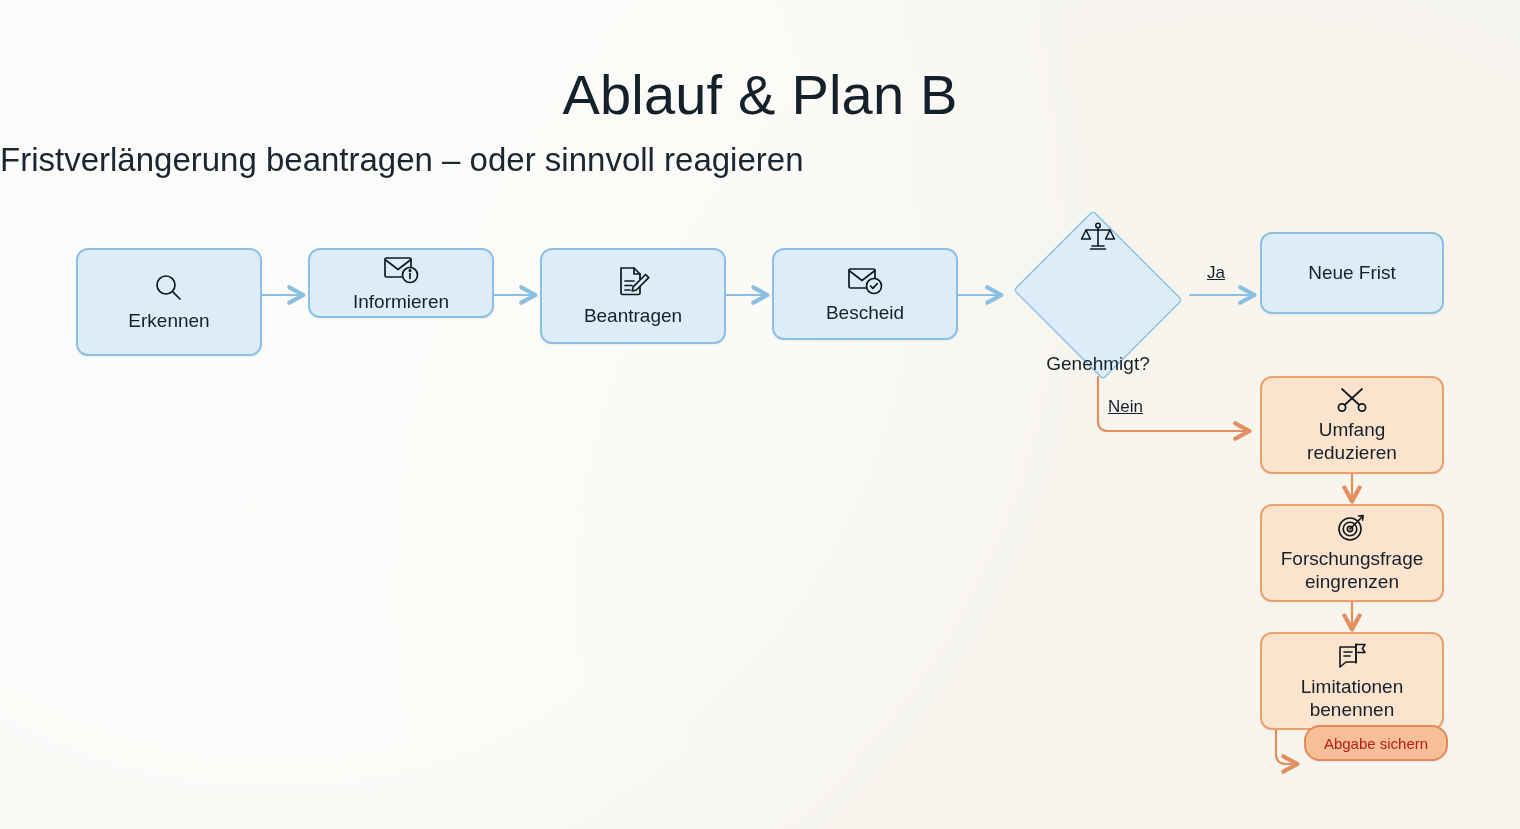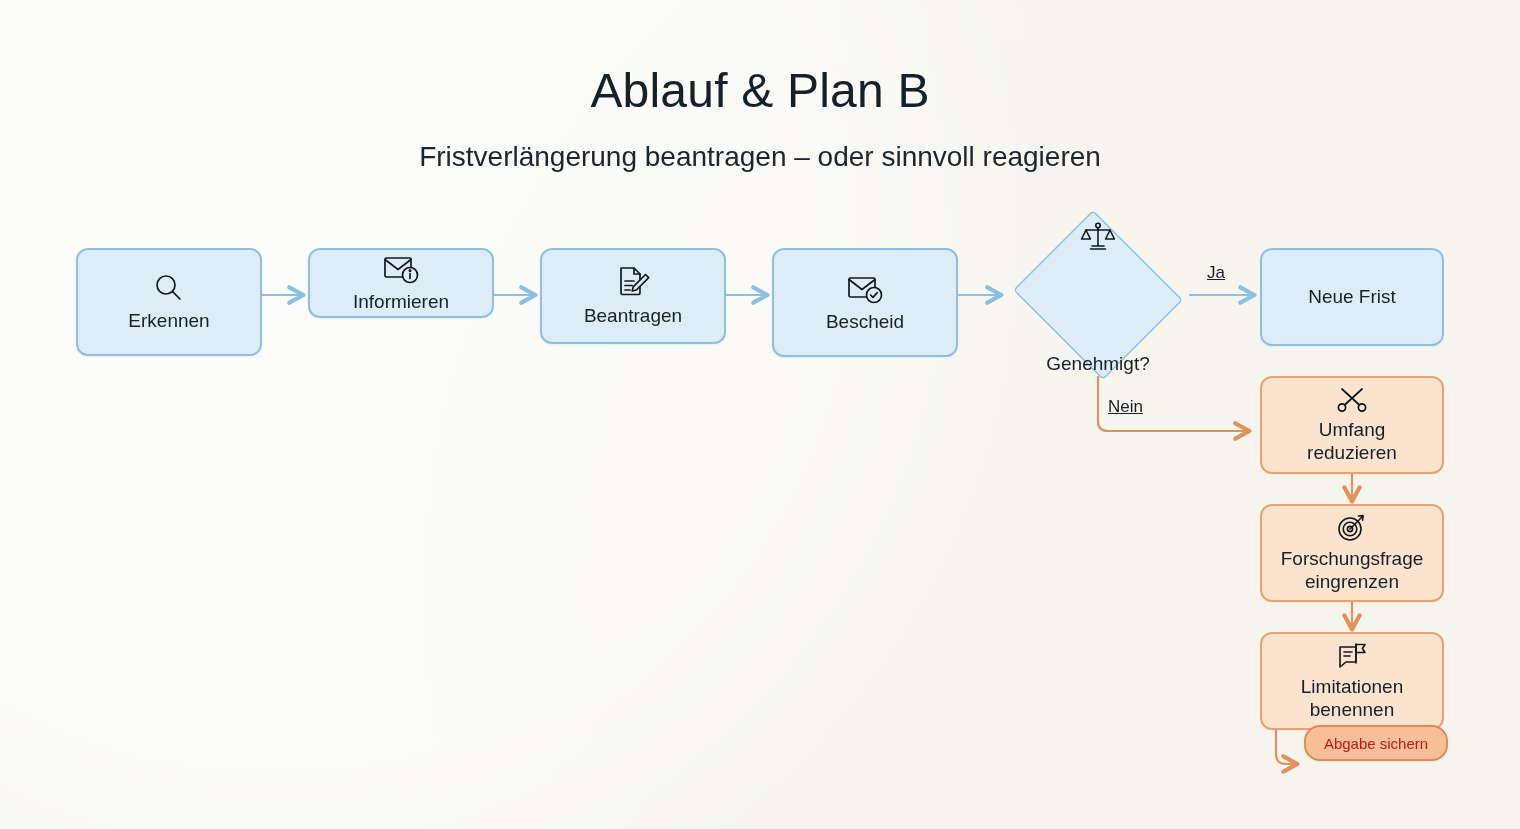--- a/index.html
+++ b/index.html
@@ -19,30 +19,30 @@
       radial-gradient(circle at 18% 28%, rgba(255,255,255,.55) 0 38%, rgba(0,0,0,0) 60%),
       radial-gradient(circle at 82% 72%, rgba(246,244,236,.7) 0 40%, rgba(0,0,0,0) 65%),
       #f7f6f1;
   }
   .abs{position:absolute;}
 
   
   #title{
     left:0;right:0;top:66px;
     text-align:center;
-    font-size:48px;
+    font-size:56px;
     font-weight:400;
     letter-spacing:.2px;
     color:#14202a;
     line-height:1.05;
   }
   #subtitle{
     left:0;right:0;top:142px;
-    text-align:center;
-    font-size:28px;
+    text-align:left;
+    font-size:33px;
     font-weight:400;
     color:#1b2630;
     line-height:1.1;
   }
 
   
   .node{
     box-sizing:border-box;
     display:flex;
     flex-direction:column;
@@ -183,21 +183,21 @@
         <path d="M21,4 v6 h6"></path>
         <line x1="12" y1="17" x2="21" y2="17"></line>
         <line x1="12" y1="21.5" x2="19" y2="21.5"></line>
         <line x1="12" y1="26" x2="17" y2="26"></line>
         <path d="M32.5,10.5 l3.2,3.2 -12.3,12.3 -4.2,1 1,-4.2 z" fill="#ddedf8"></path>
       </svg>
     </span>
     <span class="lbl">Beantragen</span>
   </div>
 
-  <div class="abs node blue" style="left:772px;top:248px;width:186px;height:109px;">
+  <div class="abs node blue" style="left:772px;top:248px;width:186px;height:92px;">
     <span class="ico">
       <svg width="42" height="34" viewBox="0 0 42 34" fill="none" stroke="#10181f" stroke-width="1.7" stroke-linecap="round" stroke-linejoin="round">
         <rect x="5" y="6" width="26" height="19" rx="1.5"></rect>
         <path d="M5,7.5 L18,17.5 L31,7.5"></path>
         <circle cx="30" cy="23" r="7.5" fill="#ddedf8"></circle>
         <path d="M26.6,23 l2.3,2.4 4.4,-4.8"></path>
       </svg>
     </span>
     <span class="lbl">Bescheid</span>
   </div>
@@ -217,21 +217,21 @@
           <line x1="12.5" y1="30" x2="27.5" y2="30"></line>
         </svg>
       </span>
       <span class="lbl">Genehmigt?</span>
     </div>
   </div>
 
   <div class="abs edgelbl" id="lbl-ja">Ja</div>
   <div class="abs edgelbl" id="lbl-nein">Nein</div>
 
-  <div class="abs node blue noicon" style="left:1260px;top:248px;width:184px;height:98px;">
+  <div class="abs node blue noicon" style="left:1260px;top:232px;width:184px;height:82px;">
     <span class="lbl">Neue Frist</span>
   </div>
 
   <div class="abs node orange" style="left:1260px;top:376px;width:184px;height:98px;">
     <span class="ico">
       <svg width="34" height="28" viewBox="0 0 34 28" fill="none" stroke="#10181f" stroke-width="1.7" stroke-linecap="round" stroke-linejoin="round">
         <circle cx="7" cy="21.5" r="3.6"></circle>
           <circle cx="27" cy="21.5" r="3.6"></circle>
         <line x1="9.6" y1="19" x2="27" y2="3"></line>
           <line x1="24.4" y1="19" x2="7" y2="3"></line>

